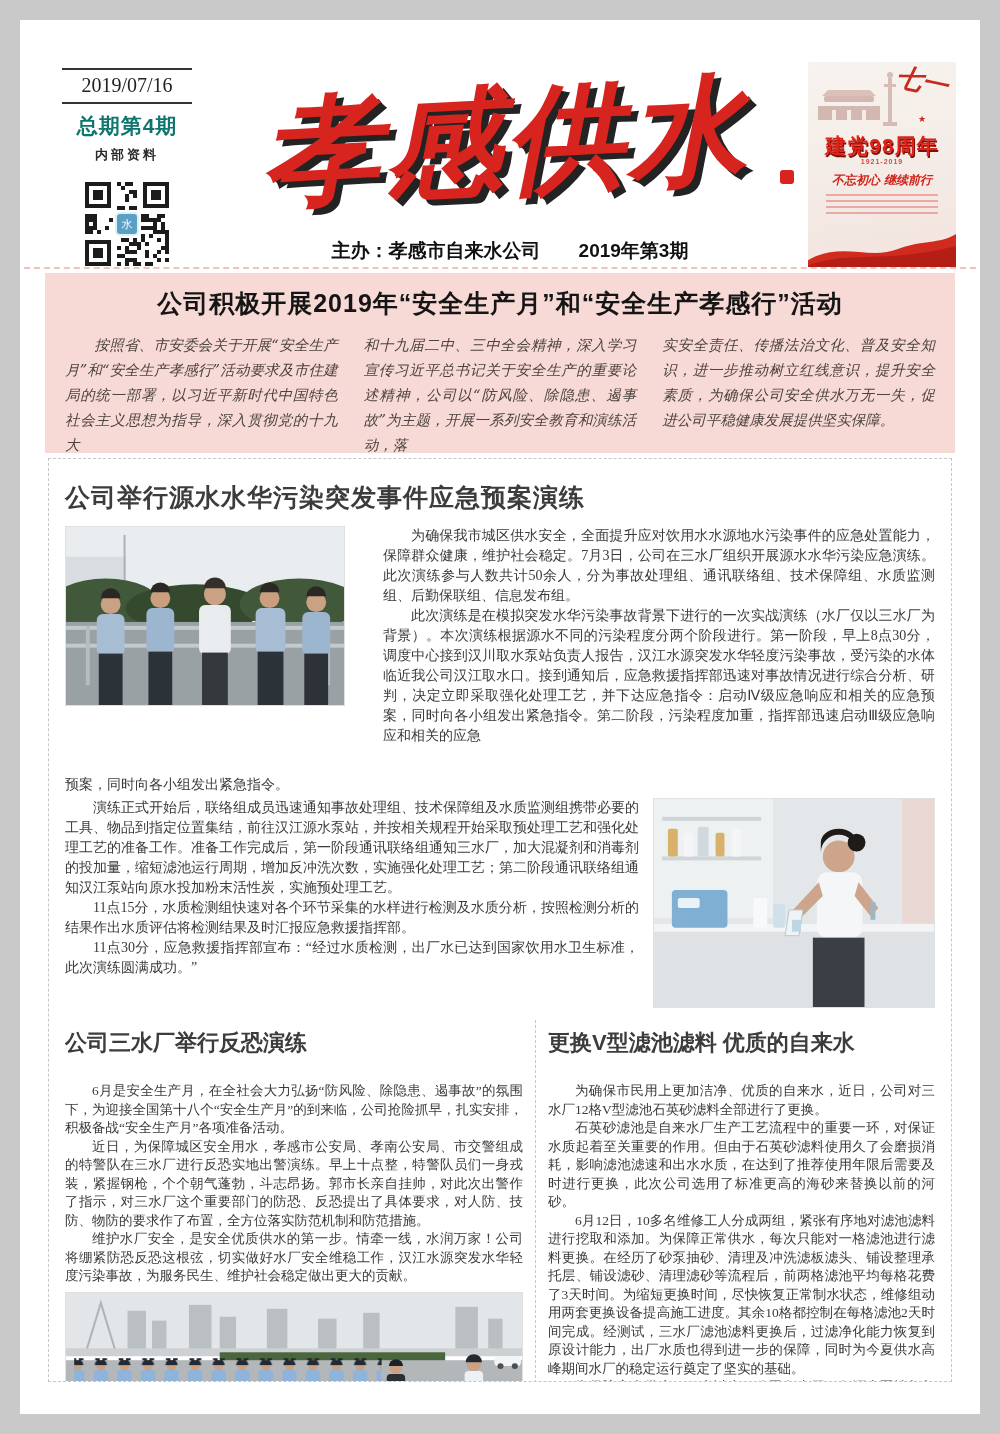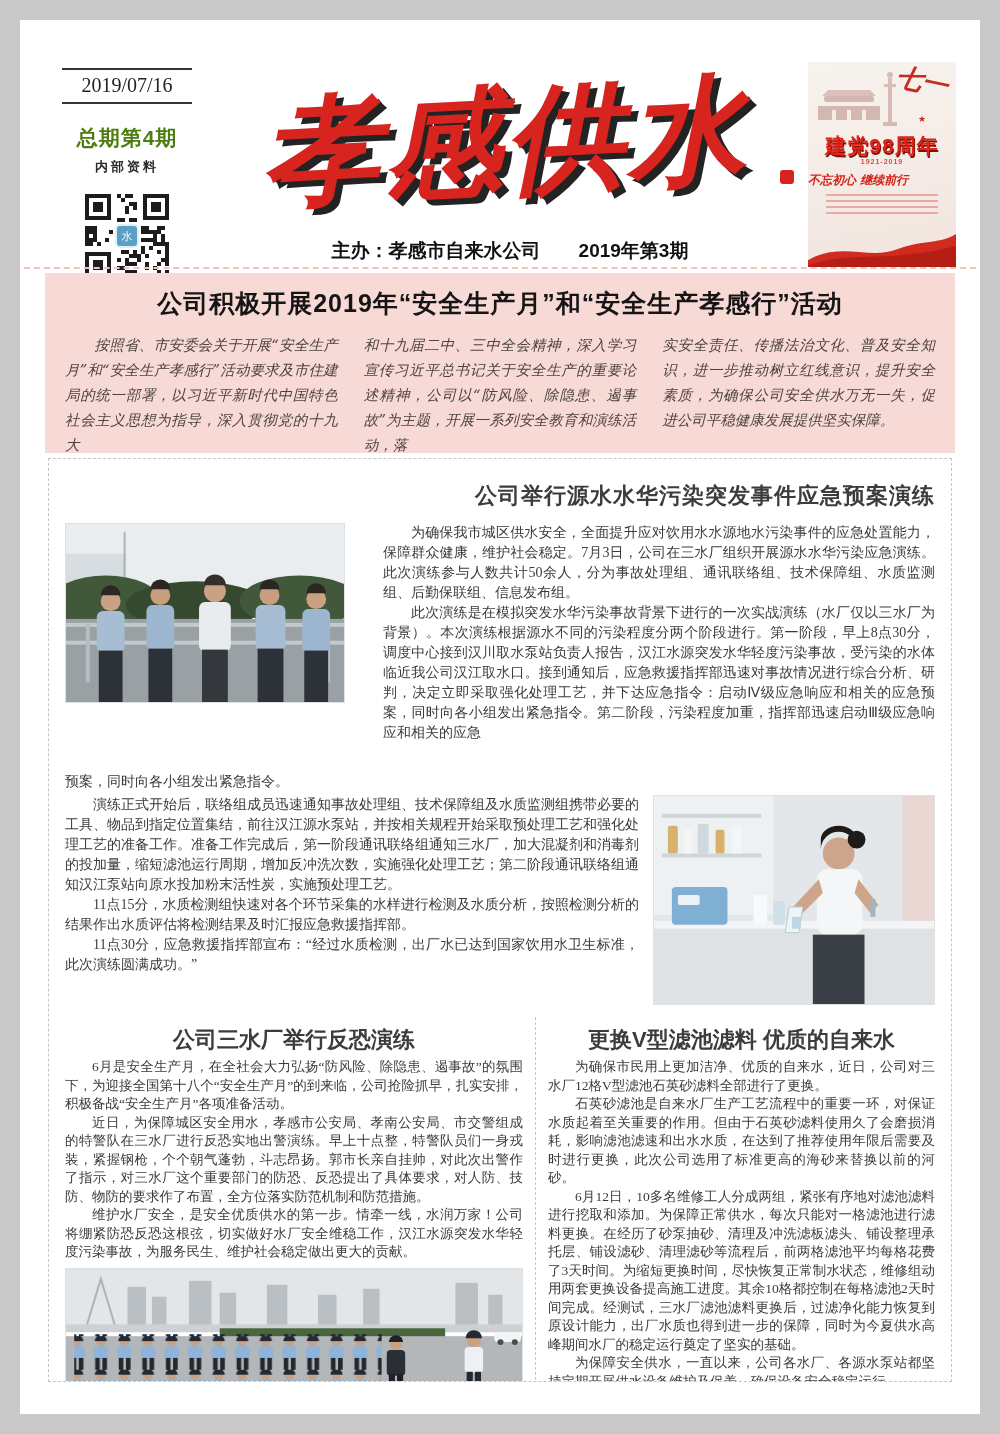--- a/index.html
+++ b/index.html
@@ -3,21 +3,21 @@
 <meta charset="utf-8">
 <style>
   * { box-sizing: border-box; margin: 0; padding: 0; }
   html,body { width:1000px; height:1434px; background:#c9c9c9; font-family:"Liberation Sans", sans-serif; }
   .page { position:absolute; left:20px; top:20px; width:960px; height:1394px; background:#ffffff; overflow:hidden; }
 
   
   .issue-info { position:absolute; left:42px; top:48px; width:130px; text-align:center; }
   .issue-date { font-family:"Liberation Serif", serif; font-size:20px; color:#222; padding:4px 0 5px;
                 border-top:2px solid #333; border-bottom:2px solid #333; }
-  .issue-number { font-size:21px; font-weight:bold; color:#4d7c0f; margin-top:20px; letter-spacing:1px; }
+  .issue-number { font-size:21px; font-weight:bold; color:#0f766e; margin-top:8px; letter-spacing:1px; }
   .issue-internal { font-size:13px; font-weight:bold; color:#2a2a2a; margin-top:6px; letter-spacing:3px; }
   .qr { position:relative; width:88px; height:88px; margin:16px auto 0; background:#fff; }
   .qr-cells { position:absolute; inset:2px; }
   .qr-cells i { position:absolute; width:4px; height:4px; background:#1c1c1c; }
   .qr-f { position:absolute; width:26px; height:26px; border:4px solid #1c1c1c; background:#fff; }
   .qr-f::after { content:""; position:absolute; left:4px; top:4px; width:10px; height:10px; background:#1c1c1c; }
   .qr-f.tl{left:2px;top:2px} .qr-f.tr{right:2px;top:2px} .qr-f.bl{left:2px;bottom:2px}
   .qr-logo { position:absolute; left:32px; top:32px; width:24px; height:24px; border-radius:5px;
              background:#5b9fc4; border:2px solid #dff0f8; color:#fff; font-size:11px; line-height:20px;
              text-align:center; z-index:2; }
@@ -37,55 +37,55 @@
   .poster-qiyi { position:absolute; right:8px; top:6px; font-family:"DejaVu Serif", serif; font-style:italic;
                  font-weight:bold; font-size:26px; color:#c62a20; transform:rotate(12deg); line-height:26px; }
   .poster-star { position:absolute; right:30px; top:52px; color:#c62a20; font-size:9px; }
   .poster-gate { position:absolute; left:6px; top:22px; width:70px; height:40px; opacity:.55; }
   .poster-pillar { position:absolute; left:74px; top:8px; width:16px; height:58px; opacity:.5; }
   .poster-headline { position:absolute; left:0; top:70px; width:100%; text-align:center;
                      font-size:21px; font-weight:900; color:#e02318; letter-spacing:1px;
                      text-shadow:1px 2px 0 #7d1009; }
   .poster-years { position:absolute; left:0; top:96px; width:100%; text-align:center;
                   font-size:7px; font-weight:bold; color:#e0453a; letter-spacing:1px; }
-  .poster-slogan { position:absolute; left:0; top:110px; width:100%; 
+  .poster-slogan { position:absolute; left:0; top:110px; width:100%; text-align:center;
                    font-family:"DejaVu Serif", serif; font-style:italic; font-weight:bold;
                    font-size:12px; color:#cf2318; }
   .poster-lines { position:absolute; left:18px; top:132px; width:112px; height:22px;
                   background:repeating-linear-gradient(#e79a92 0 2px, transparent 2px 6px); opacity:.8; }
   .poster-ribbon { position:absolute; left:0; bottom:0; width:148px; height:48px; }
 
   
   .pink-rule { position:absolute; left:4px; top:247px; width:952px; border-top:2px dashed #efc3bc; }
   .lead-box { position:absolute; left:25px; top:253px; width:910px; height:180px; background:#f7d9d5; padding:14px 20px 0; }
   .lead-title { text-align:center; font-size:25px; font-weight:bold; color:#151515; letter-spacing:1px; }
   .lead-cols { display:flex; gap:26px; margin-top:13px; }
   .lead-col { flex:1; font-family:"DejaVu Serif", serif; font-style:italic; font-size:14.5px;
               line-height:25px; color:#4d4340; text-align:justify; }
 
   
   .content { position:absolute; left:28px; top:438px; width:904px; height:924px;
              border:1px dashed #c6c6c6; padding:0 16px; overflow:hidden; }
 
-  .a2-title { text-align:right; font-size:22px; font-weight:bold; color:#3c3c3c; margin:22px 0 12px; letter-spacing:1px; }
+  .a2-title { text-align:left; font-size:25px; font-weight:bold; color:#3c3c3c; margin:22px 0 12px; letter-spacing:1px; }
   .a2-row1 { display:flex;gap:24px; }
   .photo1 { flex:none; width:280px; height:180px; margin-right:14px; border:1px solid #e0e0e0; }
   .a2-col { flex:1; }
   .bodytext p { font-family:"Liberation Serif", serif; font-size:14px; line-height:20px;
                 color:#3a3a3a; text-align:justify; text-indent:2em; }
   .bridge { font-family:"Liberation Serif", serif; font-size:14px; line-height:22px; color:#3a3a3a;margin-top:28px; }
   .a2-row2 { display:flex; margin-top:2px; }
   .a2-col2 { flex:1; margin-right:14px; }
   .photo2 { flex:none; width:282px; height:210px; border:1px solid #e0e0e0; }
 
   .bottom-row { display:flex; margin-top:8px; height:452px; overflow:hidden; }
   .a3 { width:458px; }
   .col-divider { border-left:1px dashed #c6c6c6; margin:4px 12px 10px 12px; }
   .a4 { flex:1; }
-  .sub-title { text-align:center; font-size:22px; font-weight:bold; color:#3c3c3c; margin:12px 0 3px; }
+  .sub-title { font-size:22px; font-weight:bold; color:#3c3c3c; margin:12px 0 24px; }
   .dense p { font-family:"Liberation Serif", serif; font-size:13.5px; line-height:18.5px;
              color:#3a3a3a; text-align:justify; text-indent:2em; }
   .photo3 { display:block; width:100%; height:168px; margin-top:6px; border:1px solid #e0e0e0; }
 </style>
 </head>
 <body>
 
 <div class="page">
 
   <div class="issue-info">

